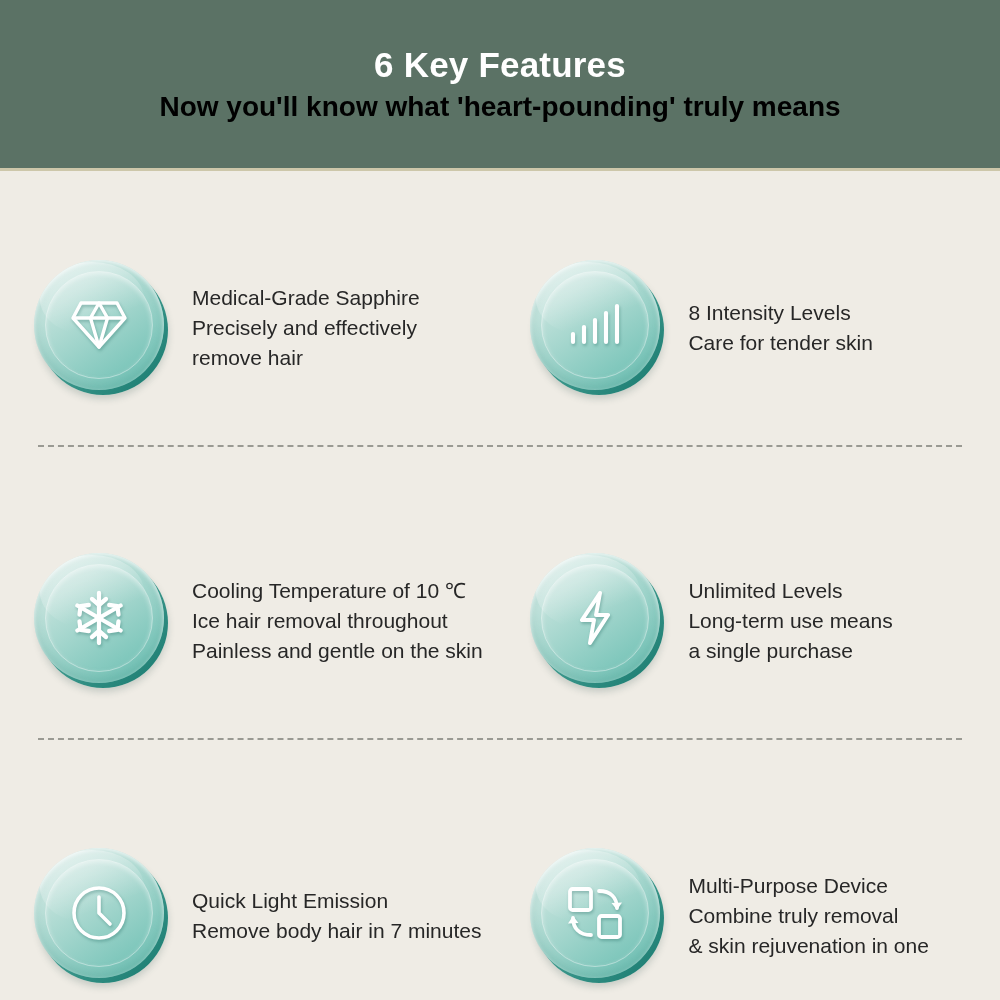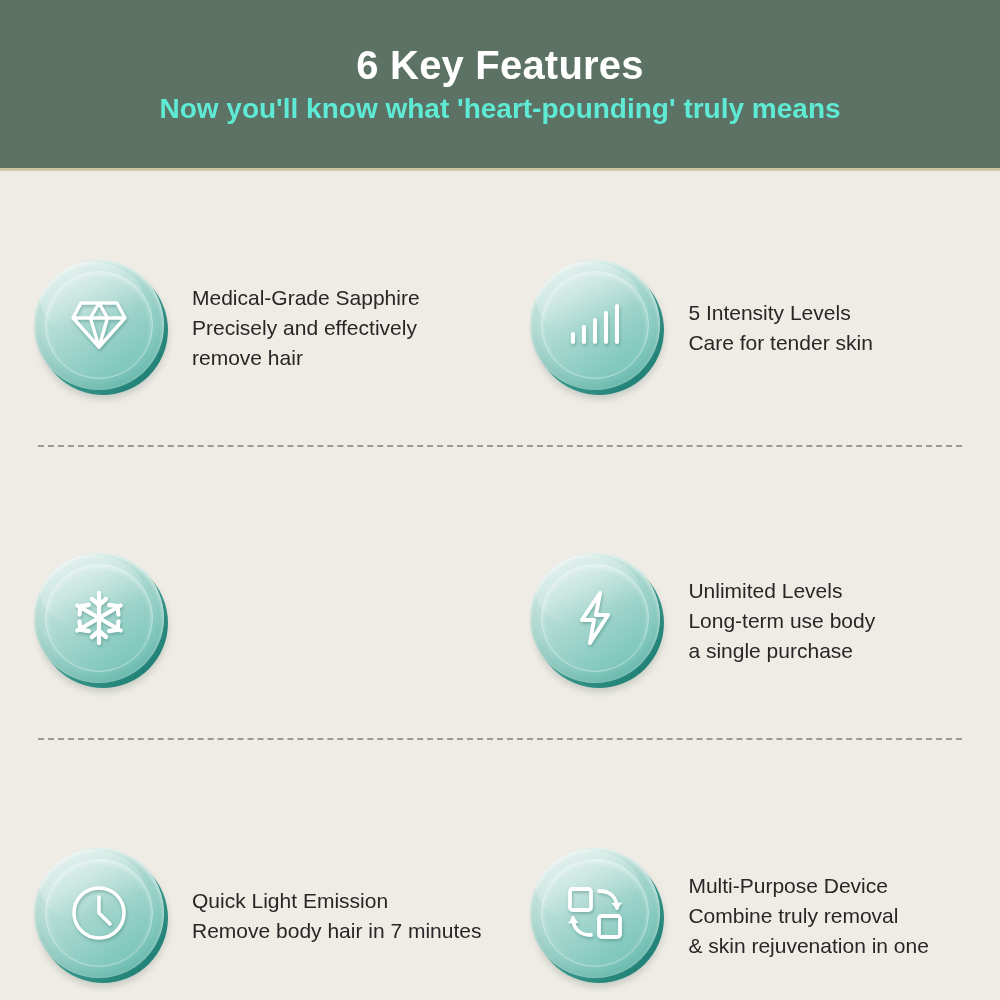--- a/index.html
+++ b/index.html
@@ -31,31 +31,31 @@
     background: #5b7265;
     border-bottom: 3px solid #cdc7aa;
     box-sizing: border-box;
     display: flex;
     flex-direction: column;
     align-items: center;
     justify-content: center;
   }
   .header-title {
     color: #ffffff;
-    font-size: 40px;
+    font-size: 35px;
     font-weight: bold;
     letter-spacing: 0.2px;
     line-height: 1.05;
     margin: 0 0 8px 0;
     font-stretch: condensed;
     text-align: center;
     white-space: nowrap;
   }
   .header-subtitle {
-    color: #5eead4;
+    color: #000000;
     font-size: 28px;
     font-weight: bold;
     line-height: 1.05;
     margin: 0;
     text-align: center;
     white-space: nowrap;
   }
 
   
   .features {
@@ -223,21 +223,21 @@
                 <path d="M4 42 V34"></path>
                 <path d="M15 42 V27"></path>
                 <path d="M26 42 V20"></path>
                 <path d="M37 42 V13"></path>
                 <path d="M48 42 V6"></path>
               </g>
             </svg>
           </div>
         </div>
         <div class="feature-text">
-          <span class="line">5 Intensity Levels</span>
+          <span class="line">8 Intensity Levels</span>
           <span class="line">Care for tender skin</span>
         </div>
       </div>
 
     </div>
 
     <div class="divider divider-1"></div>
 
     <div class="feature-row row-2">
 
@@ -253,34 +253,39 @@
                 <path d="M21 10 L28 16 L35 10"></path>
                 <path d="M21 48 L28 42 L35 48"></path>
                 <path d="M8.5 25.5 L9.6 17.2 L17.8 16"></path>
                 <path d="M47.5 32.5 L46.4 40.8 L38.2 42"></path>
                 <path d="M8.5 32.5 L9.6 40.8 L17.8 42"></path>
                 <path d="M47.5 25.5 L46.4 17.2 L38.2 16"></path>
               </g>
             </svg>
           </div>
         </div>
+        <div class="feature-text">
+          <span class="line">Cooling Temperature of 10 ℃</span>
+          <span class="line">Ice hair removal throughout</span>
+          <span class="line">Painless and gentle on the skin</span>
+        </div>
       </div>
 
       <div class="feature feature-right">
         <div class="badge">
           <div class="badge-disc"></div>
           <div class="badge-glyph">
             <svg width="44" height="58" viewBox="0 0 44 58" fill="none">
               <path d="M27 4 L9 31 H21 L17 54 L35 26 H23 Z" stroke="#ffffff" stroke-width="4" stroke-linejoin="round" stroke-linecap="round"></path>
             </svg>
           </div>
         </div>
         <div class="feature-text">
           <span class="line">Unlimited Levels</span>
-          <span class="line">Long-term use body</span>
+          <span class="line">Long-term use means</span>
           <span class="line">a single purchase</span>
         </div>
       </div>
 
     </div>
 
     <div class="divider divider-2"></div>
 
     <div class="feature-row row-3">
 

